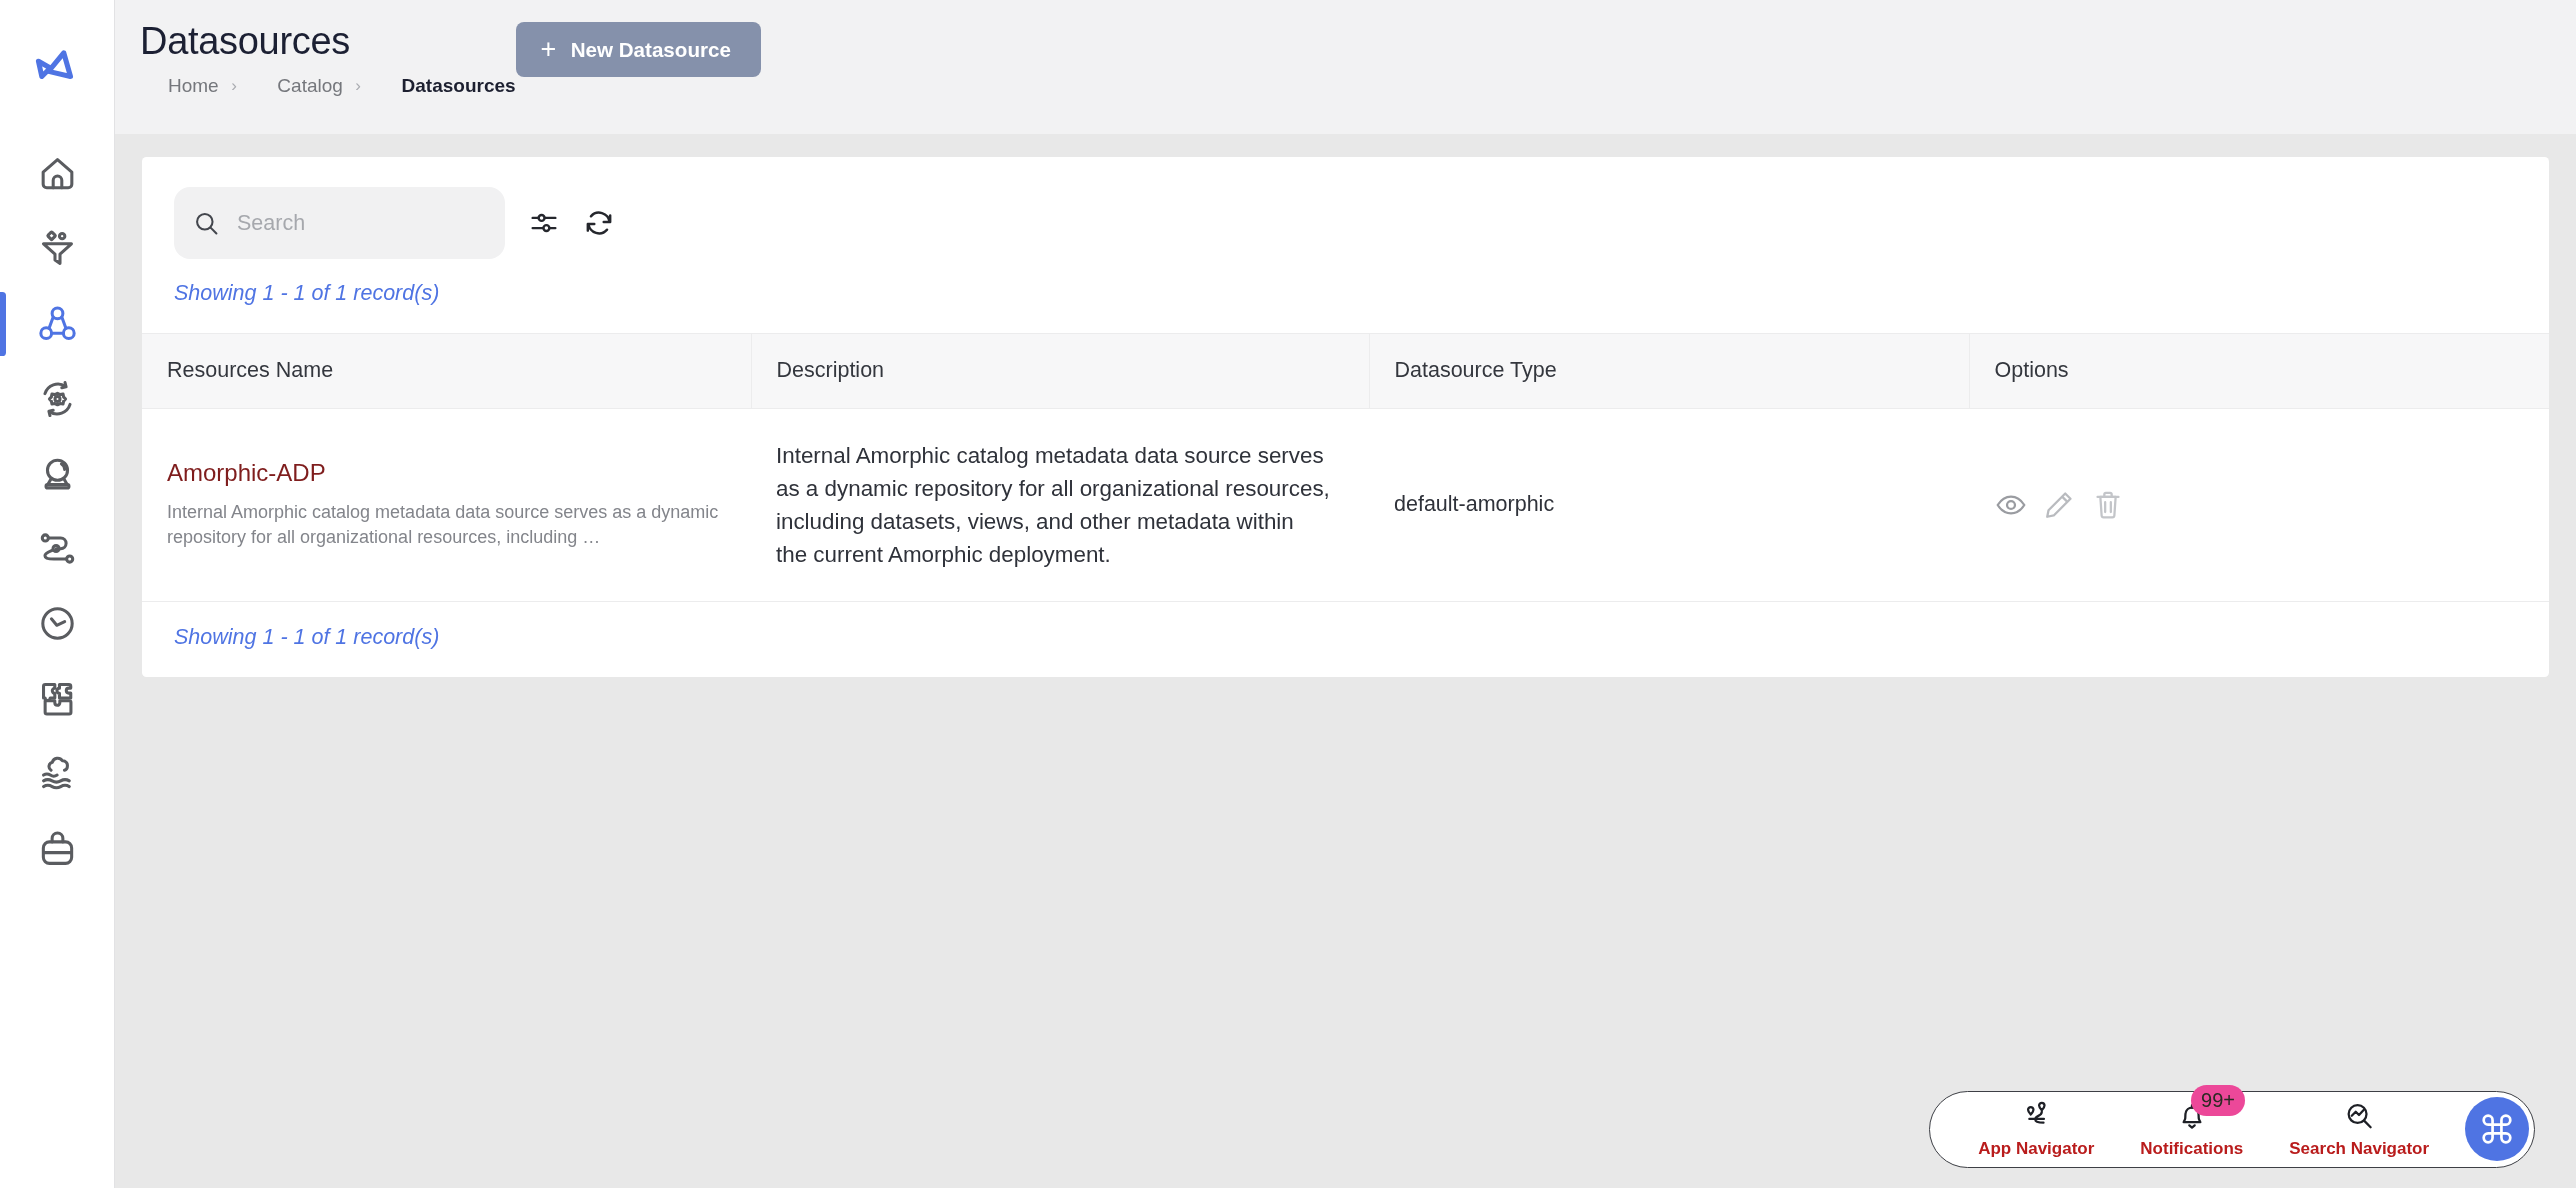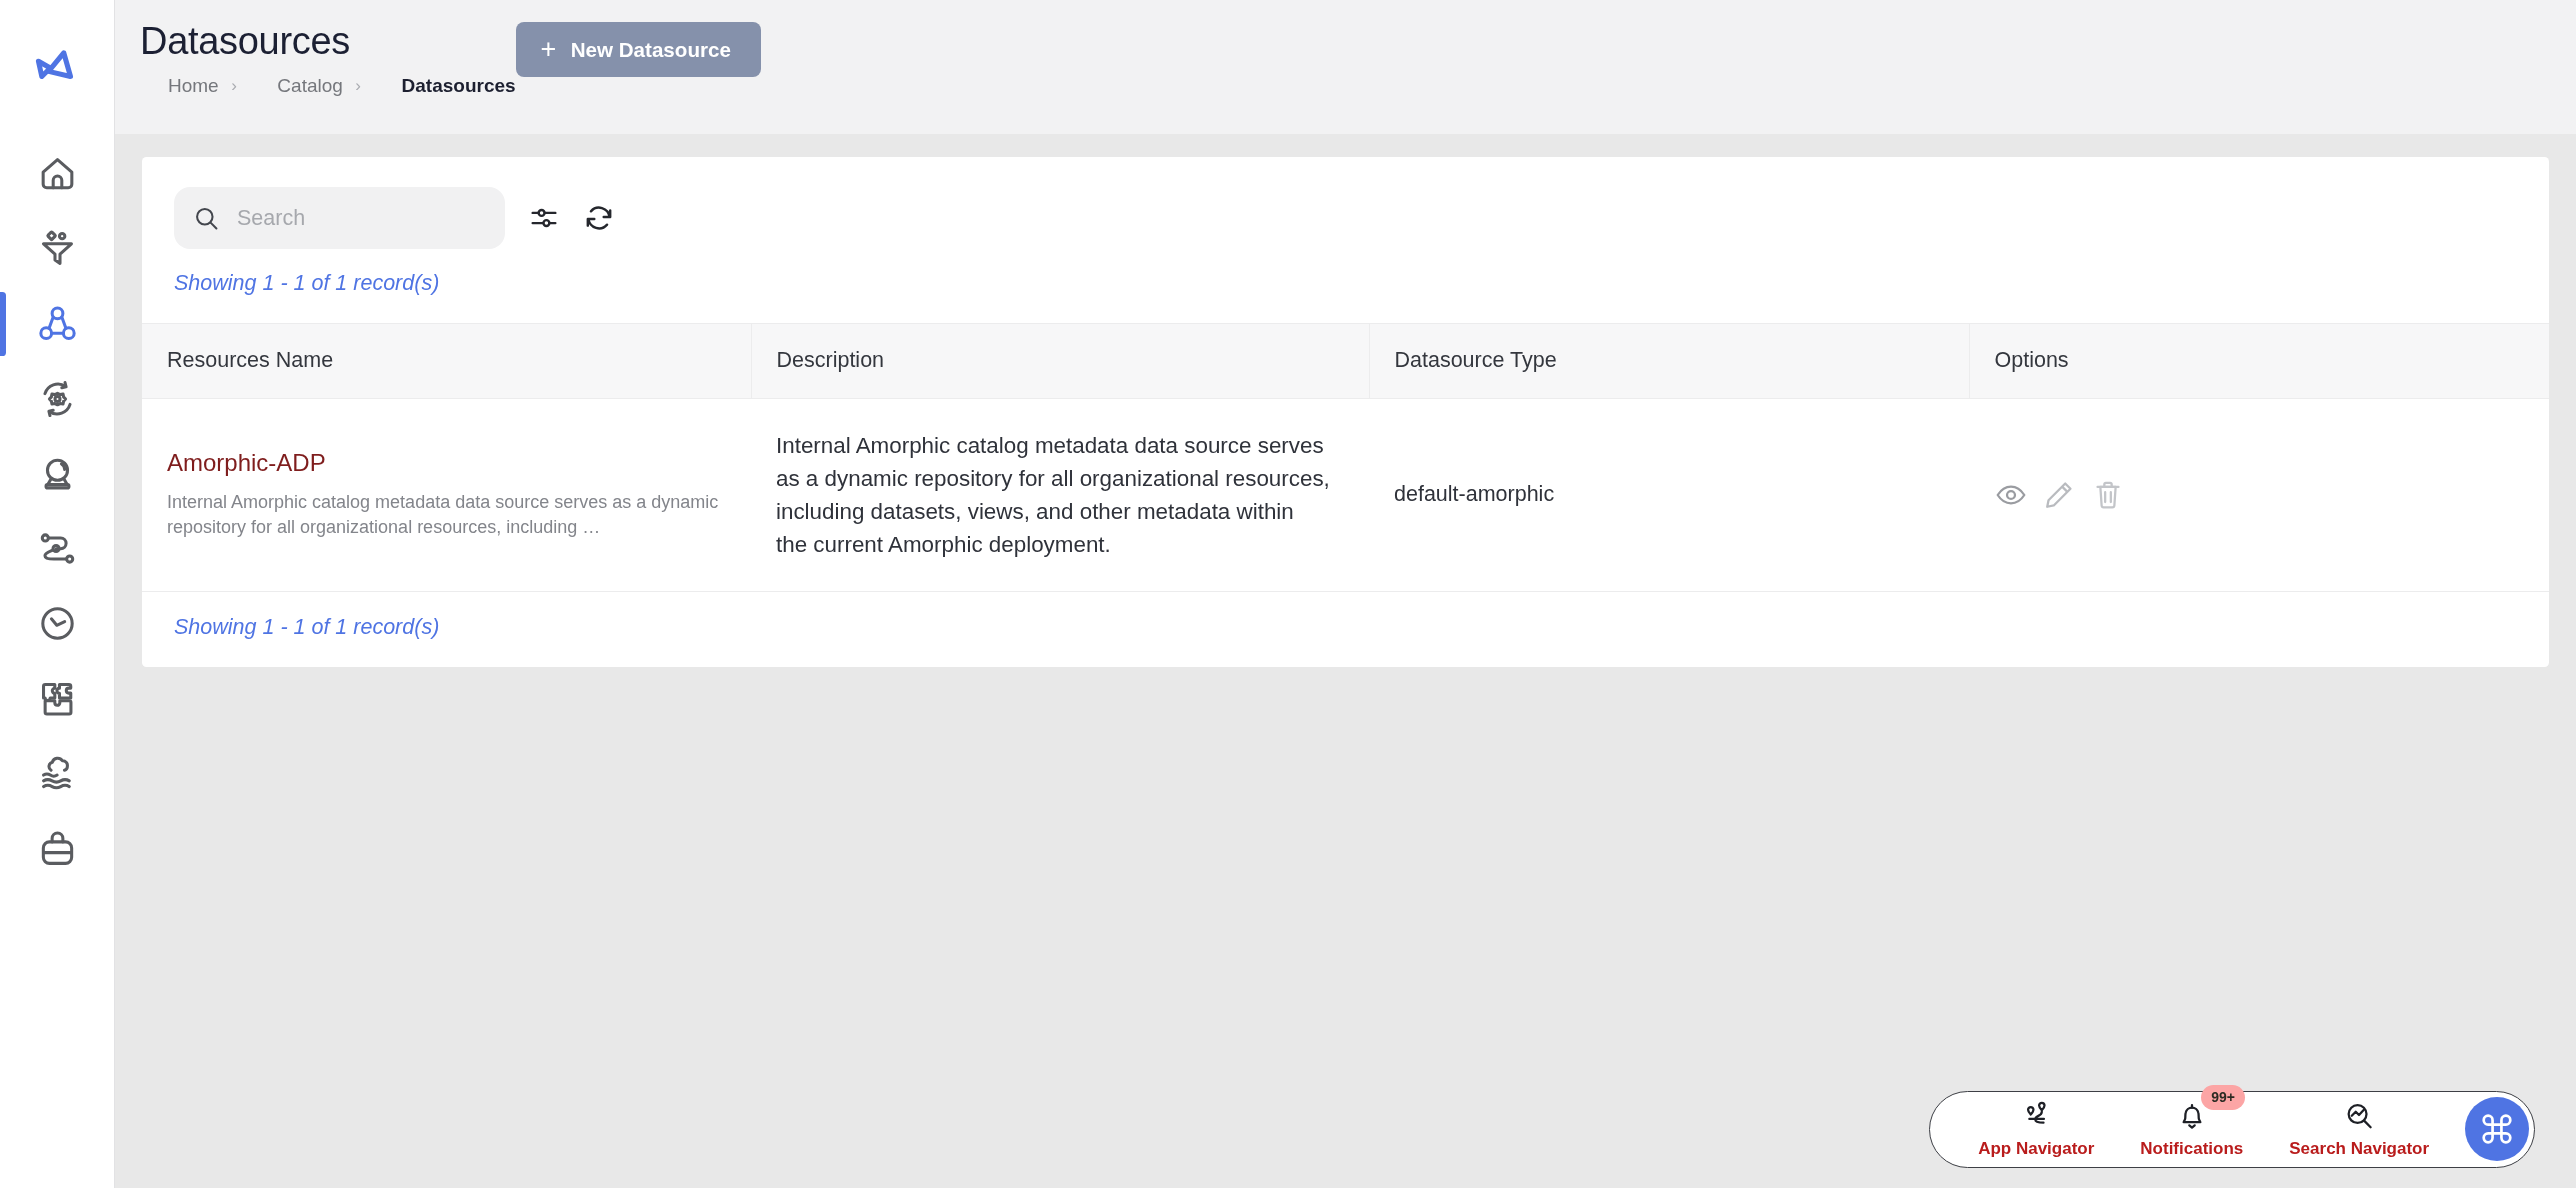--- a/index.html
+++ b/index.html
@@ -86,21 +86,21 @@
     margin-top: 2.7px;
   }
   .new-btn .plus { font-size: 27px; font-weight: 300; line-height: 1; }
 
   .content { flex: 1; padding: 23px 27px 0 27px; min-height: 0; }
   .card { background: #fff; border-radius: 4.5px; }
 
   .card-top { padding: 30px 32px 0 32px; }
   .toolbar { display: flex; align-items: center; gap: 21.5px; }
   .search-box {
-    width: 331px; height: 62px; background: #f1f1f2; border-radius: 16px;
+    width: 331px; height: 72px; background: #f1f1f2; border-radius: 16px;
     display: flex; align-items: center; padding: 0 18px; gap: 16px;
   }
   .search-box svg { width: 29px; height: 29px; flex: 0 0 29px; }
   .search-box input {
     border: none; outline: none; background: transparent;
     font-size: 21.5px; font-family: inherit; color: #34373e; width: 100%;
   }
   .search-box input::placeholder { color: #a6a8ad; }
   .tool-icon { cursor: pointer; display: flex; align-items: center; }
   .tool-icon svg { width: 34px; height: 34px; }
@@ -145,22 +145,22 @@
   }
   .dock-item {
     display: flex; flex-direction: column; align-items: center; justify-content: center;
     padding: 0 23px; cursor: pointer; position: relative; min-width: 134px;
   }
   .dock-item svg { width: 34px; height: 34px; }
   .dock-label { margin-top: 5.4px; font-size: 17px; font-weight: 700; color: #b91c1c;
                 white-space: nowrap; }
   .badge {
     position: absolute; top: -14.3px; right: 21.5px;
-    background: #fca5a5; color: #2a2a22;
-    font-size: 14px; font-weight: 700;
+    background: #ec4899; color: #2a2a22;
+    font-size: 20px; font-weight: 400;
     border-radius: 19.7px; padding: 5.4px 9.8px; line-height: 1;
   }
   .cmd-btn {
     width: 64px; height: 64px; border-radius: 50%;
     background: #4f74e3; display: flex; align-items: center; justify-content: center;
     margin-left: 12.5px; cursor: pointer; flex: 0 0 64px;
   }
   .cmd-btn svg { width: 38px; height: 38px; }
 </style>
 </head>

